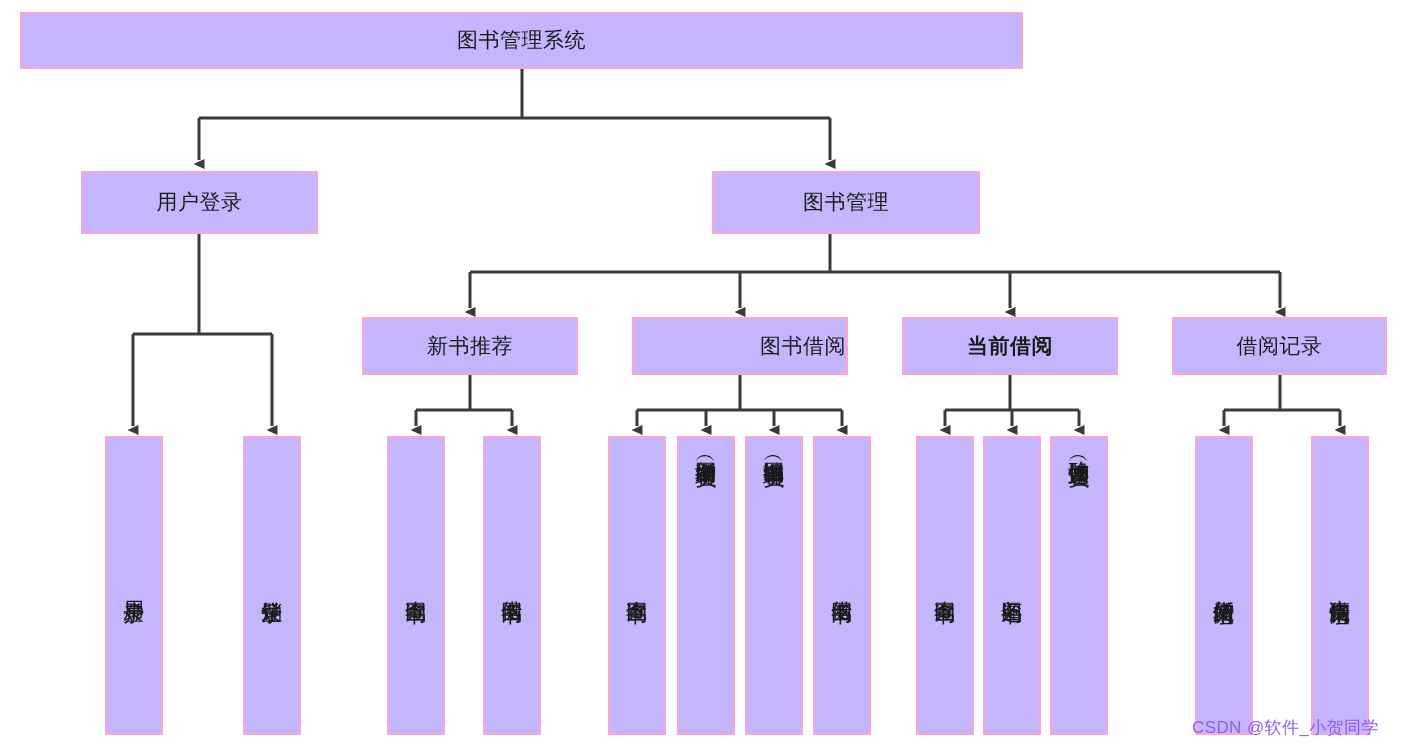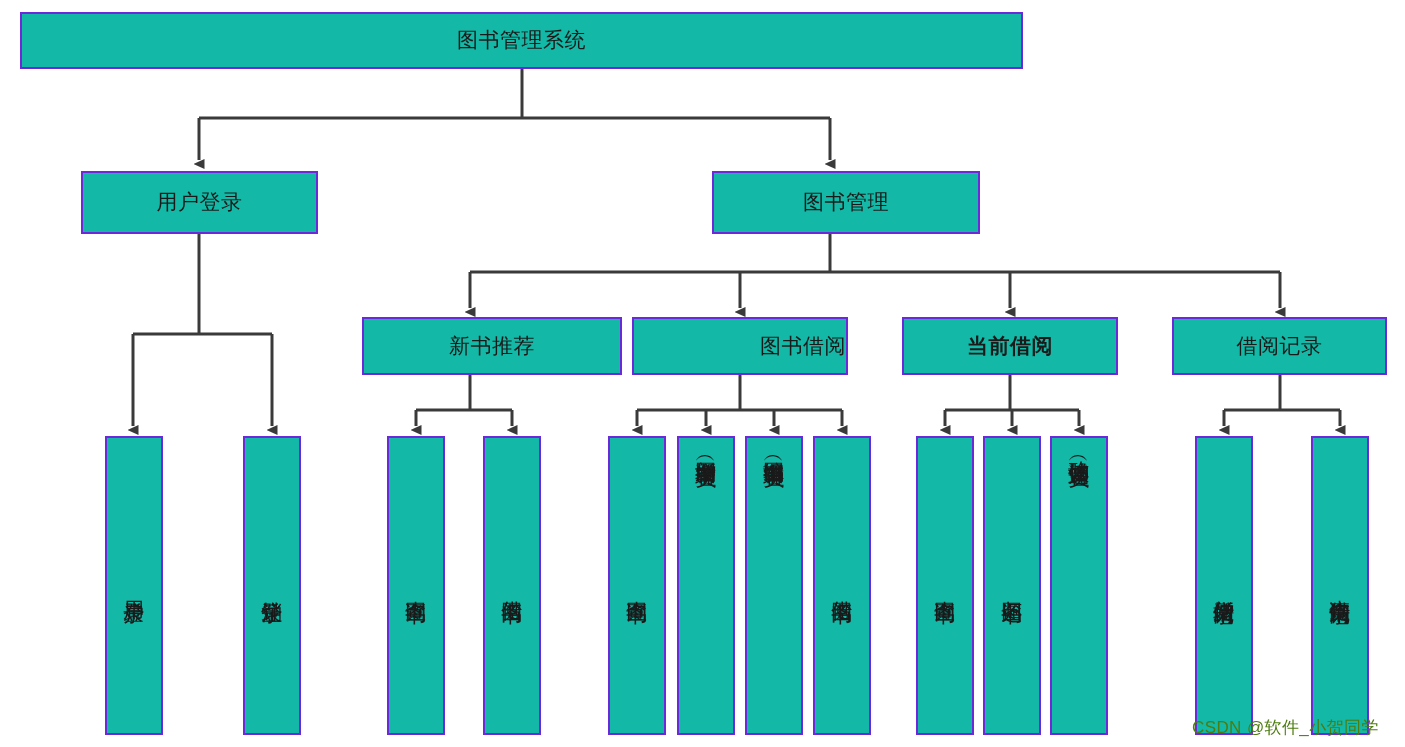--- a/index.html
+++ b/index.html
@@ -20,22 +20,22 @@
   #edges {
     position: absolute;
     left: 0;
     top: 0;
     width: 1405px;
     height: 747px;
   }
   .node {
     position: absolute;
     box-sizing: border-box;
-    background: #14b8a6;
-    border: 2px solid #6d28d9;
+    background: #c4b5fd;
+    border: 2px solid #f9a8d4;
     display: flex;
     align-items: center;
     justify-content: center;
     color: #1a1a1a;
   }
   .node-label {
     font-size: 21px;
     line-height: 1.18;
     letter-spacing: 0.5px;
     white-space: nowrap;
@@ -53,21 +53,21 @@
     letter-spacing: 1px;
     white-space: nowrap;
   }
   .node.vertical.centered {
     align-items: center;
     padding-top: 0;
   }
   .watermark {
     position: absolute;
     font-size: 17px;
-    color: #4d7c0f;
+    color: #8b5cf6;
     white-space: nowrap;
     letter-spacing: 0.4px;
   }
 </style>
 </head>
 <body>
 
 <div id="canvas">
 
   <svg id="edges" viewBox="0 0 1405 747" xmlns="http://www.w3.org/2000/svg">
@@ -124,21 +124,21 @@
     <span class="node-label">图书管理系统</span>
   </div>
 
   <div class="node" style="left:81px;top:171px;width:237px;height:63px;">
     <span class="node-label">用户登录</span>
   </div>
   <div class="node" style="left:712px;top:171px;width:268px;height:63px;">
     <span class="node-label">图书管理</span>
   </div>
 
-  <div class="node" style="left:362px;top:317px;width:260px;height:58px;">
+  <div class="node" style="left:362px;top:317px;width:216px;height:58px;">
     <span class="node-label">新书推荐</span>
   </div>
   <div class="node" style="left:632px;top:317px;width:216px;height:58px;justify-content:flex-end;">
     <span class="node-label">图书借阅</span>
   </div>
   <div class="node" style="left:902px;top:317px;width:216px;height:58px;font-weight:bold;">
     <span class="node-label">当前借阅</span>
   </div>
   <div class="node" style="left:1172px;top:317px;width:215px;height:58px;">
     <span class="node-label">借阅记录</span>

